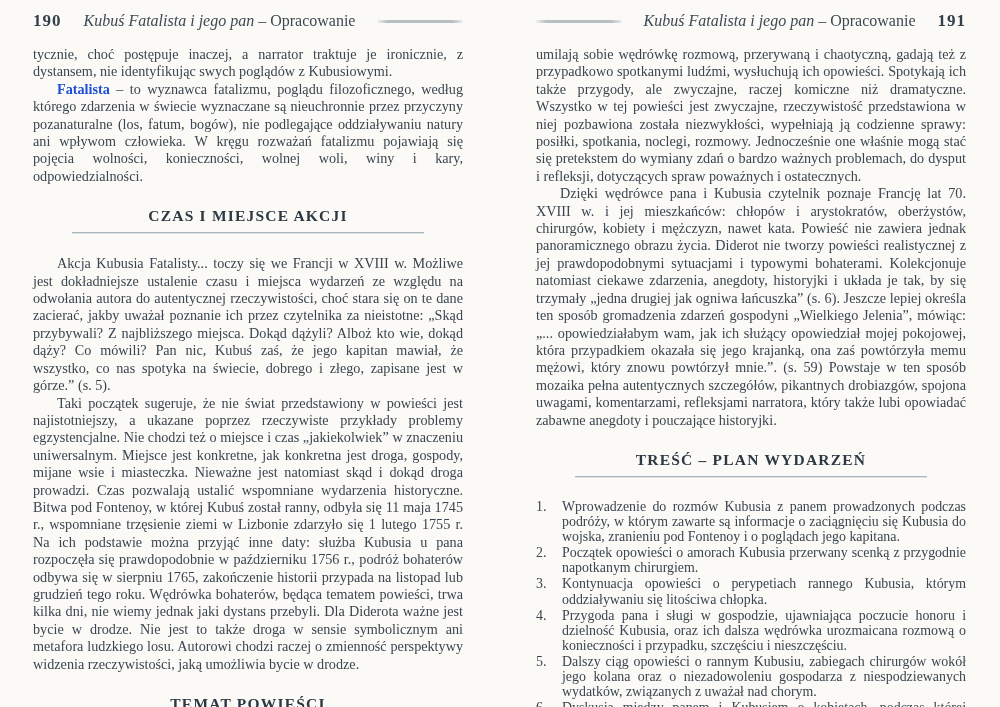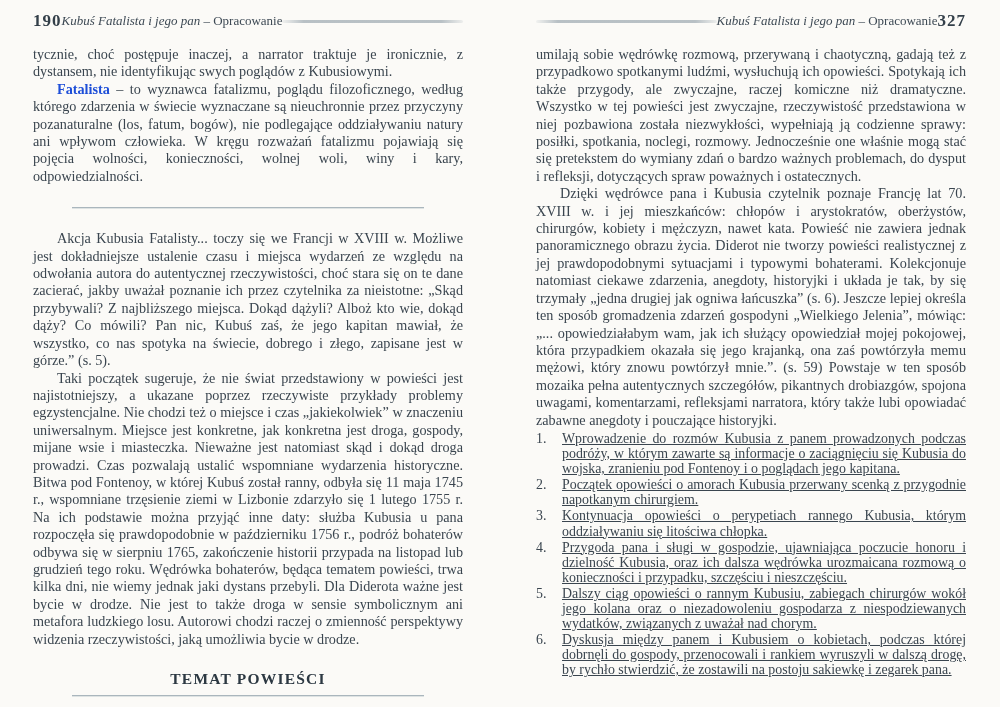--- a/index.html
+++ b/index.html
@@ -24,32 +24,32 @@
     height: 707px;
     width: 430px;
   }
   .page-left  { left: 33px; }
   .page-right { left: 536px; }
 
   
   .header {
     display: flex;
     align-items: center;
-    gap: 0;
+    gap: 22px;
     margin-top: 11px;
     height: 20px;
   }
   .pagenum {
     font-weight: bold;
     font-size: 17px;
     letter-spacing: 1px;
     color: #333f49;
   }
   .running {
-    font-size: 13px;
+    font-size: 16px;
     white-space: nowrap;
     color: #3d4954;
   }
   .running .rt-italic { font-style: italic; }
   .header-rule {
     flex: 1;
     height: 3px;
     border-radius: 2px;
     background: linear-gradient(90deg,
       rgba(156,168,176,0.10), rgba(156,168,176,0.70) 12%,
@@ -93,58 +93,62 @@
     line-height: 15.1px;
     margin: 0 0 1px 0;
   }
   .plan-item .num {
     flex: 0 0 26px;
     text-align: left;
   }
   .plan-item .item-body {
     flex: 1;
     text-align: justify;
-    text-decoration: underline;
   }
 </style>
 </head>
 <body>
 
 <div class="spread">
 
   <div class="page page-left">
     <div class="header">
       <span class="pagenum">190</span>
       <span class="running"><span class="rt-italic">Kubuś Fatalista i jego pan</span><span> – Opracowanie</span></span>
       <span class="header-rule"></span>
     </div>
     <div class="page-content">
         <p class="para"><span class="run normal">tycznie, choć postępuje inaczej, a narrator traktuje je ironicznie, z dystansem, nie identyfikując swych poglądów z Kubusiowymi.</span></p>
         <p class="para indent"><span class="run bold">Fatalista</span><span class="run normal"> – to wyznawca fatalizmu, poglądu filozoficznego, według którego zdarzenia w świecie wyznaczane są nieuchronnie przez przyczyny pozanaturalne (los, fatum, bogów), nie podlegające oddziaływaniu natury ani wpływom człowieka. W kręgu rozważań fatalizmu pojawiają się pojęcia wolności, konieczności, wolnej woli, winy i kary, odpowiedzialności.</span></p>
         <div class="section">
+          <div class="section-title">CZAS I MIEJSCE AKCJI</div>
           <div class="section-rule"></div>
         </div>
         <p class="para indent"><span class="run normal">Akcja </span><span class="run italic">Kubusia Fatalisty...</span><span class="run normal"> toczy się we Francji w XVIII w. Możliwe jest dokładniejsze ustalenie czasu i miejsca wydarzeń ze względu na odwołania autora do autentycznej rzeczywistości, choć stara się on te dane zacierać, jakby uważał poznanie ich przez czytelnika za nieistotne: </span><span class="run italic">„Skąd przybywali? Z najbliższego miejsca. Dokąd dążyli? Alboż kto wie, dokąd dąży? Co mówili? Pan nic, Kubuś zaś, że jego kapitan mawiał, że wszystko, co nas spotyka na świecie, dobrego i złego, zapisane jest w górze.”</span><span class="run normal"> (s. 5).</span></p>
         <p class="para indent"><span class="run normal">Taki początek sugeruje, że nie świat przedstawiony w powieści jest najistotniejszy, a ukazane poprzez rzeczywiste przykłady problemy egzystencjalne. Nie chodzi też o miejsce i czas „jakiekolwiek” w znaczeniu uniwersalnym. Miejsce jest konkretne, jak konkretna jest droga, gospody, mijane wsie i miasteczka. Nieważne jest natomiast skąd i dokąd droga prowadzi. Czas pozwalają ustalić wspomniane wydarzenia historyczne. Bitwa pod Fontenoy, w której Kubuś został ranny, odbyła się 11 maja 1745 r., wspomniane trzęsienie ziemi w Lizbonie zdarzyło się 1 lutego 1755 r. Na ich podstawie można przyjąć inne daty: służba Kubusia u pana rozpoczęła się prawdopodobnie w październiku 1756 r., podróż bohaterów odbywa się w sierpniu 1765, zakończenie historii przypada na listopad lub grudzień tego roku. Wędrówka bohaterów, będąca tematem powieści, trwa kilka dni, nie wiemy jednak jaki dystans przebyli. Dla Diderota ważne jest bycie w drodze. Nie jest to także droga w sensie symbolicznym ani metafora ludzkiego losu. Autorowi chodzi raczej o zmienność perspektywy widzenia rzeczywistości, jaką umożliwia bycie w drodze.</span></p>
         <div class="section">
           <div class="section-title">TEMAT POWIEŚCI</div>
           <div class="section-rule"></div>
         </div>
       </div>
   </div>
 
   <div class="page page-right">
     <div class="header">
       <span class="header-rule"></span>
       <span class="running"><span class="rt-italic">Kubuś Fatalista i jego pan</span><span> – Opracowanie</span></span>
-      <span class="pagenum">327</span>
+      <span class="pagenum">191</span>
     </div>
     <div class="page-content">
         <p class="para"><span class="run normal">umilają sobie wędrówkę rozmową, przerywaną i chaotyczną, gadają też z przypadkowo spotkanymi ludźmi, wysłuchują ich opowieści. Spotykają ich także przygody, ale zwyczajne, raczej komiczne niż dramatyczne. Wszystko w tej powieści jest zwyczajne, rzeczywistość przedstawiona w niej pozbawiona została niezwykłości, wypełniają ją codzienne sprawy: posiłki, spotkania, noclegi, rozmowy. Jednocześnie one właśnie mogą stać się pretekstem do wymiany zdań o bardzo ważnych problemach, do dysput i refleksji, dotyczących spraw poważnych i ostatecznych.</span></p>
         <p class="para indent"><span class="run normal">Dzięki wędrówce pana i Kubusia czytelnik poznaje Francję lat 70. XVIII w. i jej mieszkańców: chłopów i arystokratów, oberżystów, chirurgów, kobiety i mężczyzn, nawet kata. Powieść nie zawiera jednak panoramicznego obrazu życia. Diderot nie tworzy powieści realistycznej z jej prawdopodobnymi sytuacjami i typowymi bohaterami. Kolekcjonuje natomiast ciekawe zdarzenia, anegdoty, historyjki i układa je tak, by się trzymały </span><span class="run italic">„jedna drugiej jak ogniwa łańcuszka”</span><span class="run normal"> (s. 6). Jeszcze lepiej określa ten sposób gromadzenia zdarzeń gospodyni „Wielkiego Jelenia”, mówiąc: „... </span><span class="run italic">opowiedziałabym wam, jak ich służący opowiedział mojej pokojowej, która przypadkiem okazała się jego krajanką, ona zaś powtórzyła memu mężowi, który znowu powtórzył mnie.</span><span class="run normal">”. (s. 59) Powstaje w ten sposób mozaika pełna autentycznych szczegółów, pikantnych drobiazgów, spojona uwagami, komentarzami, refleksjami narratora, który także lubi opowiadać zabawne anegdoty i pouczające historyjki.</span></p>
+        <div class="section">
+          <div class="section-title">TREŚĆ – PLAN WYDARZEŃ</div>
+          <div class="section-rule"></div>
+        </div>
         <div class="plan-list">
           <div class="plan-item">
             <span class="num">1.</span>
             <span class="item-body"><span class="run normal">Wprowadzenie do rozmów Kubusia z panem prowadzonych podczas podróży, w którym zawarte są informacje o zaciągnięciu się Kubusia do wojska, zranieniu pod Fontenoy i o poglądach jego kapitana.</span></span>
           </div>
           <div class="plan-item">
             <span class="num">2.</span>
             <span class="item-body"><span class="run normal">Początek opowieści o amorach Kubusia przerwany scenką z przygodnie napotkanym chirurgiem.</span></span>
           </div>
           <div class="plan-item">

